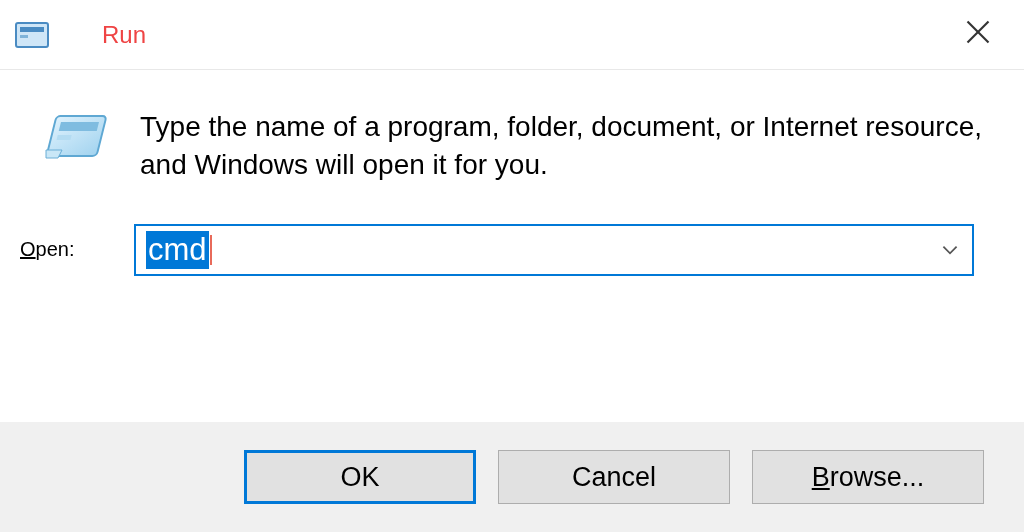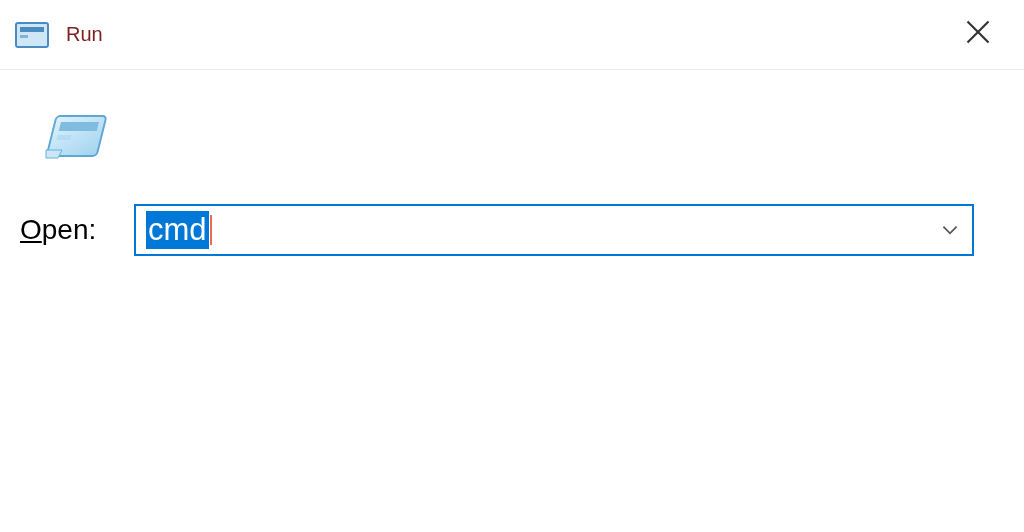--- a/index.html
+++ b/index.html
@@ -31,23 +31,24 @@
     .titlebar-left {
       display: flex;
       align-items: center;
       gap: 16px;
     }
     .title-icon {
       width: 36px;
       height: 30px;
     }
     .title-text {
-      font-size: 20px;
-      color: #7f1d1d;
+      font-size: 24px;
+      color: #ef4444;
       font-weight: 400;
+      margin-left: 36px;
     }
     .close-btn {
       font-size: 30px;
       color: #333;
       cursor: pointer;
       padding: 4px 12px;
       font-weight: 300;
       line-height: 1;
     }
     .content {
@@ -75,21 +76,21 @@
       line-height: 1.35;
       font-weight: 400;
     }
     .input-row {
       display: flex;
       align-items: center;
       gap: 24px;
       padding-right: 10px;
     }
     .open-label {
-      font-size: 28px;
+      font-size: 20px;
       color: #000;
       min-width: 90px;
     }
     .open-label .underline {
       text-decoration: underline;
     }
     .combobox {
       flex: 1;
       display: flex;
       align-items: center;
@@ -187,31 +188,43 @@
             </linearGradient>
           </defs>
           <g transform="skewX(-14)">
             <rect x="14" y="6" width="50" height="40" rx="4" fill="url(#grad1)" stroke="#5fa8d3" stroke-width="2"></rect>
             <rect x="20" y="12" width="38" height="9" fill="#7fbce0"></rect>
             <rect x="20" y="25" width="14" height="5" fill="#b4dcf2"></rect>
           </g>
           <path d="M 2 40 L 18 40 L 14 48 L 2 48 Z" fill="#c9e7f7" stroke="#6aaed6" stroke-width="1"></path>
         </svg>
       </span>
+      <div class="description">Type the name of a program, folder, document, or Internet resource, and Windows will open it for you.</div>
     </div>
 
     <div class="input-row">
       <div class="open-label"><span class="underline">O</span><span>pen:</span></div>
       <div class="combobox">
         <div class="combobox-input">
           <span class="selected-text">cmd</span>
           <span class="caret"></span>
         </div>
         <div class="dropdown-arrow">
           <svg viewBox="0 0 20 20" width="22" height="22">
             <polyline points="4,7 10,13 16,7" fill="none" stroke="#555" stroke-width="1.6"></polyline>
           </svg>
         </div>
       </div>
     </div>
   </div>
 
+  <div class="button-bar">
+    <button class="btn default">
+      <span>OK</span>
+    </button>
+    <button class="btn">
+      <span>Cancel</span>
+    </button>
+    <button class="btn">
+      <span><span class="underline">B</span><span>rowse...</span></span>
+    </button>
+  </div>
 </div>
 
 </body></html>

